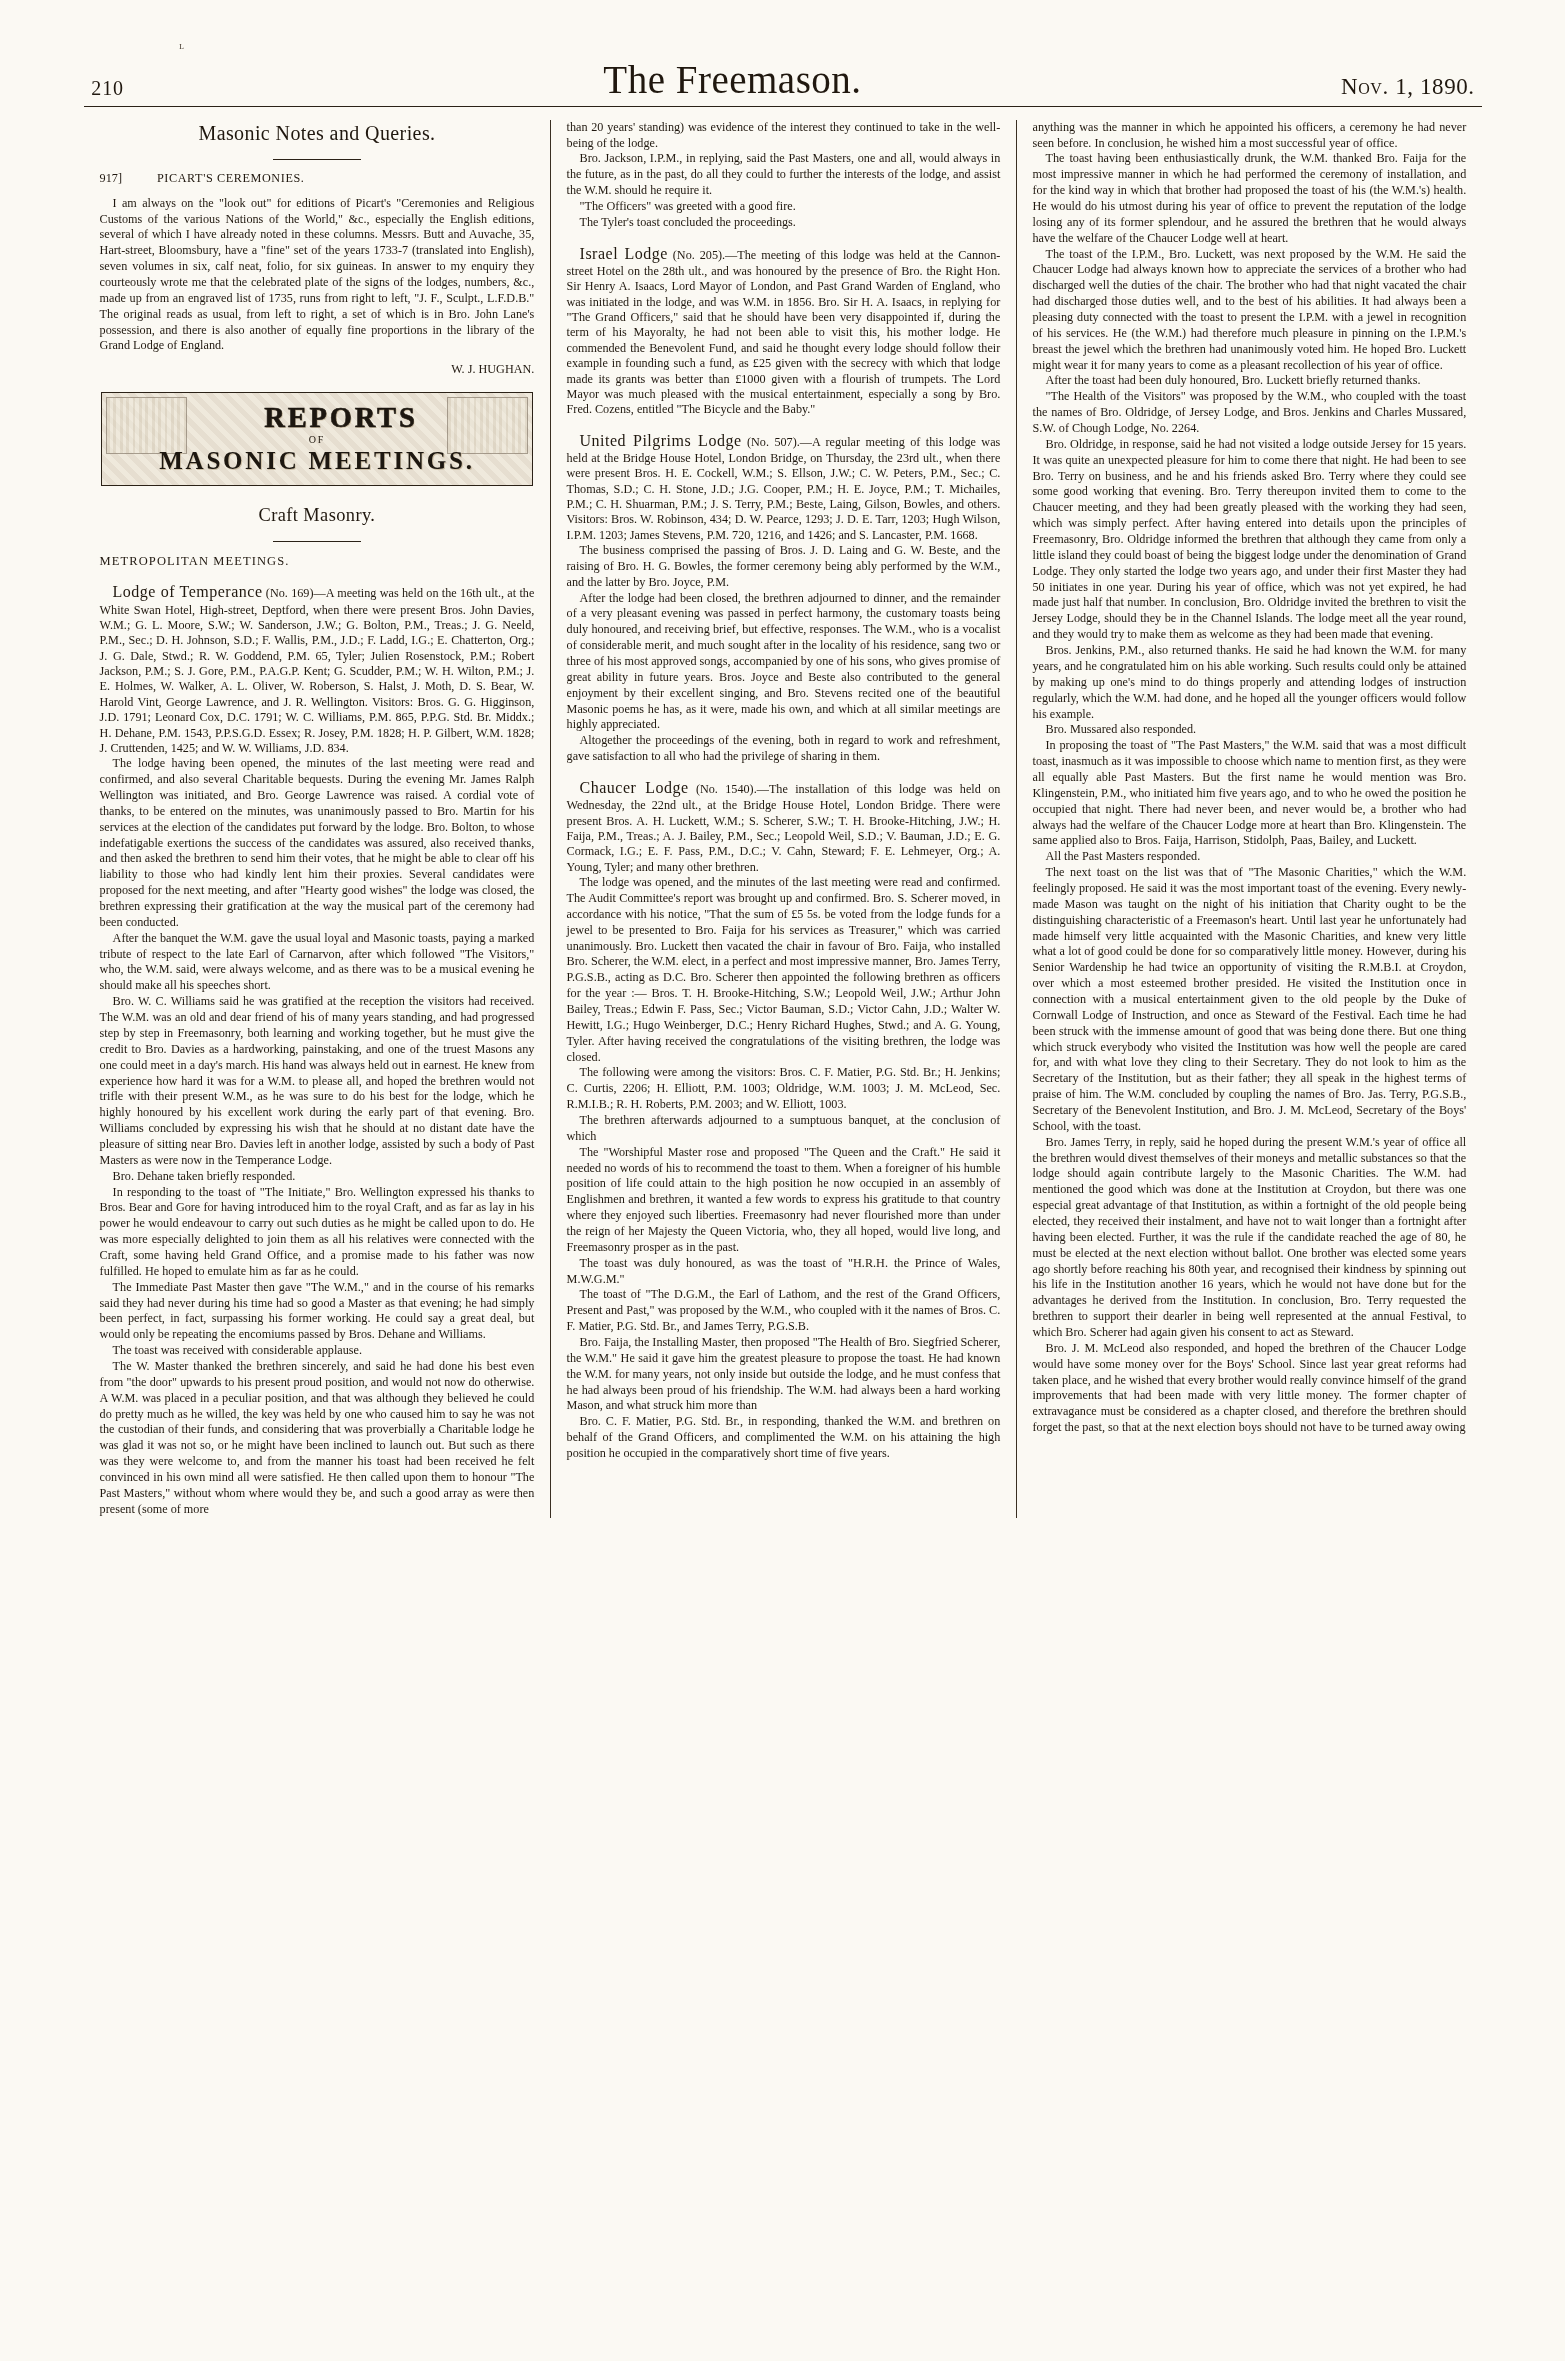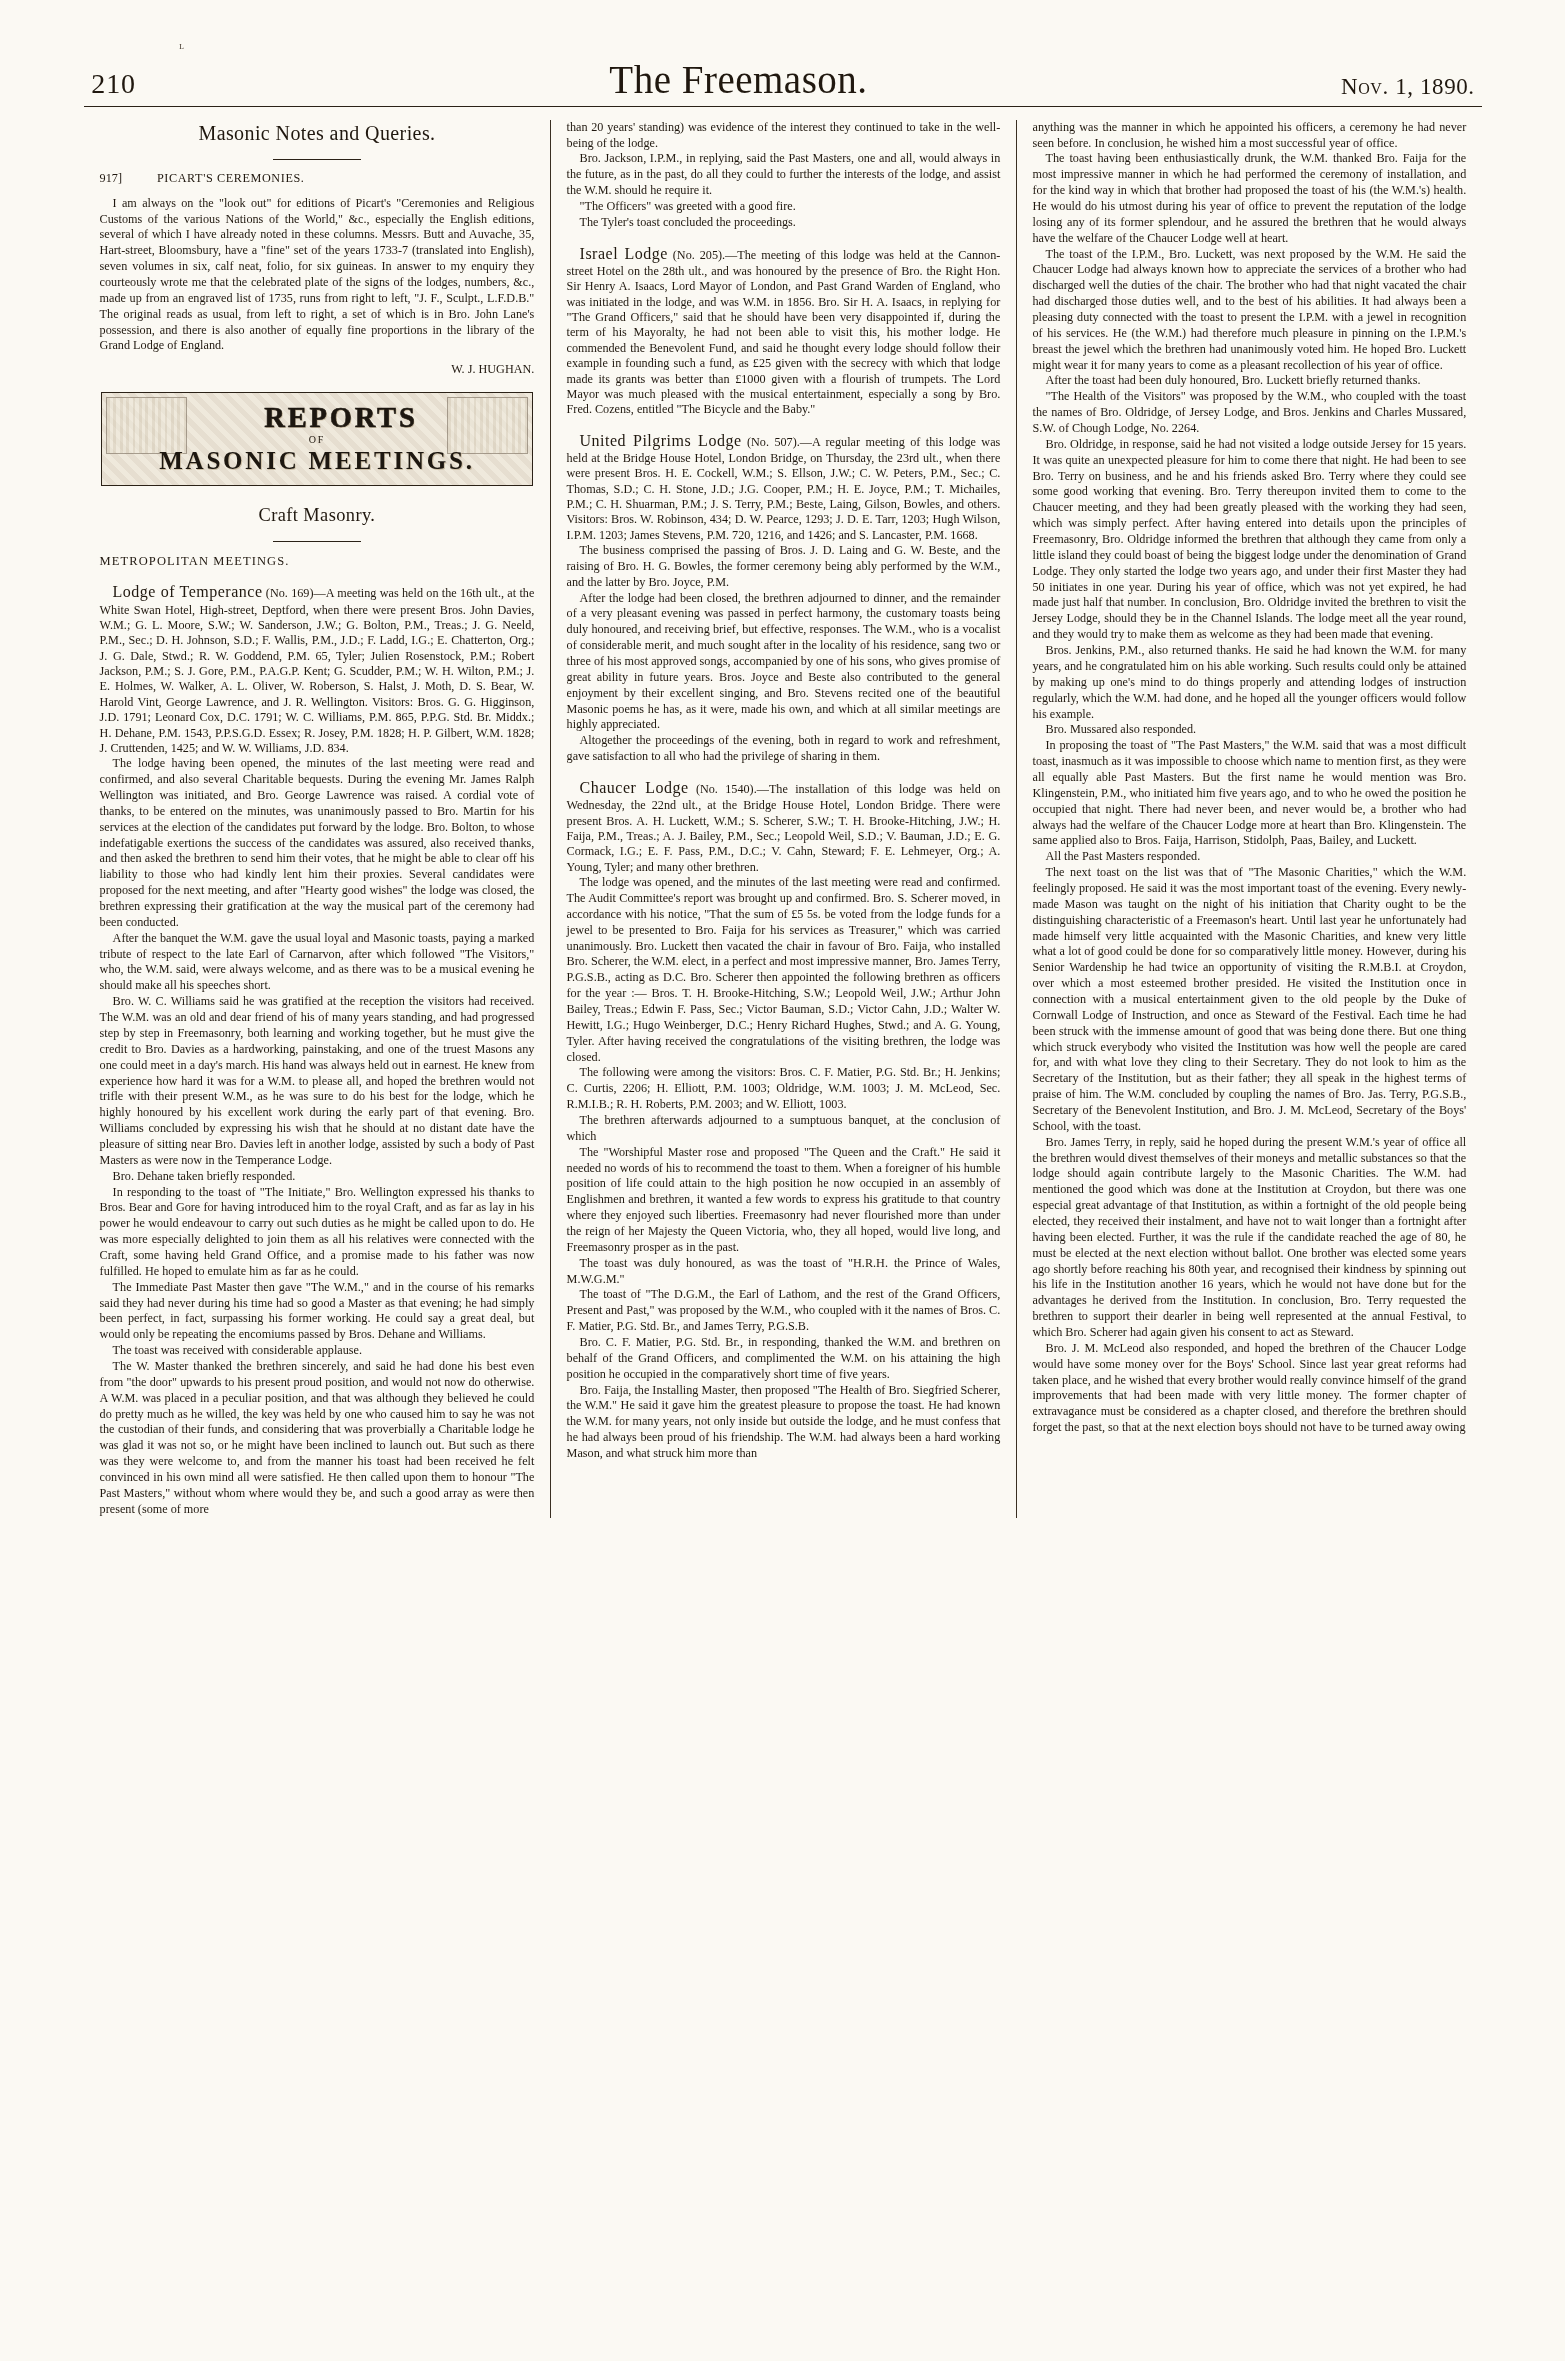--- a/index.html
+++ b/index.html
@@ -19,21 +19,21 @@
   
   .masthead{
     display:flex;
     align-items:flex-end;
     justify-content:space-between;
     padding:0 7.3px 5.5px 7.3px;
     border-bottom:0.9px solid #2b2217;
     margin-bottom:13px;
   }
   .mast-page{
-    font-size:28px;
+    font-size:20px;
     letter-spacing:0.9px;
     font-family:"Liberation Serif", serif;
   }
   .mast-title{
     font-size:39px;
     font-family:"Liberation Serif", serif;
     letter-spacing:0.5px;
     margin-bottom:-1.8px;
   }
   .mast-date{
@@ -233,22 +233,22 @@
         <span class="lodge-title">Chaucer Lodge</span>
         <span>(No. 1540).—The installation of this lodge was held on Wednesday, the 22nd ult., at the Bridge House Hotel, London Bridge. There were present Bros. A. H. Luckett, W.M.; S. Scherer, S.W.; T. H. Brooke-Hitching, J.W.; H. Faija, P.M., Treas.; A. J. Bailey, P.M., Sec.; Leopold Weil, S.D.; V. Bauman, J.D.; E. G. Cormack, I.G.; E. F. Pass, P.M., D.C.; V. Cahn, Steward; F. E. Lehmeyer, Org.; A. Young, Tyler; and many other brethren.</span>
       </p>
 
       <p>The lodge was opened, and the minutes of the last meeting were read and confirmed. The Audit Committee's report was brought up and confirmed. Bro. S. Scherer moved, in accordance with his notice, "That the sum of £5 5s. be voted from the lodge funds for a jewel to be presented to Bro. Faija for his services as Treasurer," which was carried unanimously. Bro. Luckett then vacated the chair in favour of Bro. Faija, who installed Bro. Scherer, the W.M. elect, in a perfect and most impressive manner, Bro. James Terry, P.G.S.B., acting as D.C. Bro. Scherer then appointed the following brethren as officers for the year :— Bros. T. H. Brooke-Hitching, S.W.; Leopold Weil, J.W.; Arthur John Bailey, Treas.; Edwin F. Pass, Sec.; Victor Bauman, S.D.; Victor Cahn, J.D.; Walter W. Hewitt, I.G.; Hugo Weinberger, D.C.; Henry Richard Hughes, Stwd.; and A. G. Young, Tyler. After having received the congratulations of the visiting brethren, the lodge was closed.</p>
       <p>The following were among the visitors: Bros. C. F. Matier, P.G. Std. Br.; H. Jenkins; C. Curtis, 2206; H. Elliott, P.M. 1003; Oldridge, W.M. 1003; J. M. McLeod, Sec. R.M.I.B.; R. H. Roberts, P.M. 2003; and W. Elliott, 1003.</p>
       <p>The brethren afterwards adjourned to a sumptuous banquet, at the conclusion of which</p>
       <p>The "Worshipful Master rose and proposed "The Queen and the Craft." He said it needed no words of his to recommend the toast to them. When a foreigner of his humble position of life could attain to the high position he now occupied in an assembly of Englishmen and brethren, it wanted a few words to express his gratitude to that country where they enjoyed such liberties. Freemasonry had never flourished more than under the reign of her Majesty the Queen Victoria, who, they all hoped, would live long, and Freemasonry prosper as in the past.</p>
       <p>The toast was duly honoured, as was the toast of "H.R.H. the Prince of Wales, M.W.G.M."</p>
       <p>The toast of "The D.G.M., the Earl of Lathom, and the rest of the Grand Officers, Present and Past," was proposed by the W.M., who coupled with it the names of Bros. C. F. Matier, P.G. Std. Br., and James Terry, P.G.S.B.</p>
+      <p>Bro. Faija, the Installing Master, then proposed "The Health of Bro. Siegfried Scherer, the W.M." He said it gave him the greatest pleasure to propose the toast. He had known the W.M. for many years, not only inside but outside the lodge, and he must confess that he had always been proud of his friendship. The W.M. had always been a hard working Mason, and what struck him more than</p>
       <p>Bro. C. F. Matier, P.G. Std. Br., in responding, thanked the W.M. and brethren on behalf of the Grand Officers, and complimented the W.M. on his attaining the high position he occupied in the comparatively short time of five years.</p>
-      <p>Bro. Faija, the Installing Master, then proposed "The Health of Bro. Siegfried Scherer, the W.M." He said it gave him the greatest pleasure to propose the toast. He had known the W.M. for many years, not only inside but outside the lodge, and he must confess that he had always been proud of his friendship. The W.M. had always been a hard working Mason, and what struck him more than</p>
     </div>
 
     <div class="col">
       <p class="noind">anything was the manner in which he appointed his officers, a ceremony he had never seen before. In conclusion, he wished him a most successful year of office.</p>
       <p>The toast having been enthusiastically drunk, the W.M. thanked Bro. Faija for the most impressive manner in which he had performed the ceremony of installation, and for the kind way in which that brother had proposed the toast of his (the W.M.'s) health. He would do his utmost during his year of office to prevent the reputation of the lodge losing any of its former splendour, and he assured the brethren that he would always have the welfare of the Chaucer Lodge well at heart.</p>
       <p>The toast of the I.P.M., Bro. Luckett, was next proposed by the W.M. He said the Chaucer Lodge had always known how to appreciate the services of a brother who had discharged well the duties of the chair. The brother who had that night vacated the chair had discharged those duties well, and to the best of his abilities. It had always been a pleasing duty connected with the toast to present the I.P.M. with a jewel in recognition of his services. He (the W.M.) had therefore much pleasure in pinning on the I.P.M.'s breast the jewel which the brethren had unanimously voted him. He hoped Bro. Luckett might wear it for many years to come as a pleasant recollection of his year of office.</p>
       <p>After the toast had been duly honoured, Bro. Luckett briefly returned thanks.</p>
       <p>"The Health of the Visitors" was proposed by the W.M., who coupled with the toast the names of Bro. Oldridge, of Jersey Lodge, and Bros. Jenkins and Charles Mussared, S.W. of Chough Lodge, No. 2264.</p>
       <p>Bro. Oldridge, in response, said he had not visited a lodge outside Jersey for 15 years. It was quite an unexpected pleasure for him to come there that night. He had been to see Bro. Terry on business, and he and his friends asked Bro. Terry where they could see some good working that evening. Bro. Terry thereupon invited them to come to the Chaucer meeting, and they had been greatly pleased with the working they had seen, which was simply perfect. After having entered into details upon the principles of Freemasonry, Bro. Oldridge informed the brethren that although they came from only a little island they could boast of being the biggest lodge under the denomination of Grand Lodge. They only started the lodge two years ago, and under their first Master they had 50 initiates in one year. During his year of office, which was not yet expired, he had made just half that number. In conclusion, Bro. Oldridge invited the brethren to visit the Jersey Lodge, should they be in the Channel Islands. The lodge meet all the year round, and they would try to make them as welcome as they had been made that evening.</p>
       <p>Bros. Jenkins, P.M., also returned thanks. He said he had known the W.M. for many years, and he congratulated him on his able working. Such results could only be attained by making up one's mind to do things properly and attending lodges of instruction regularly, which the W.M. had done, and he hoped all the younger officers would follow his example.</p>

